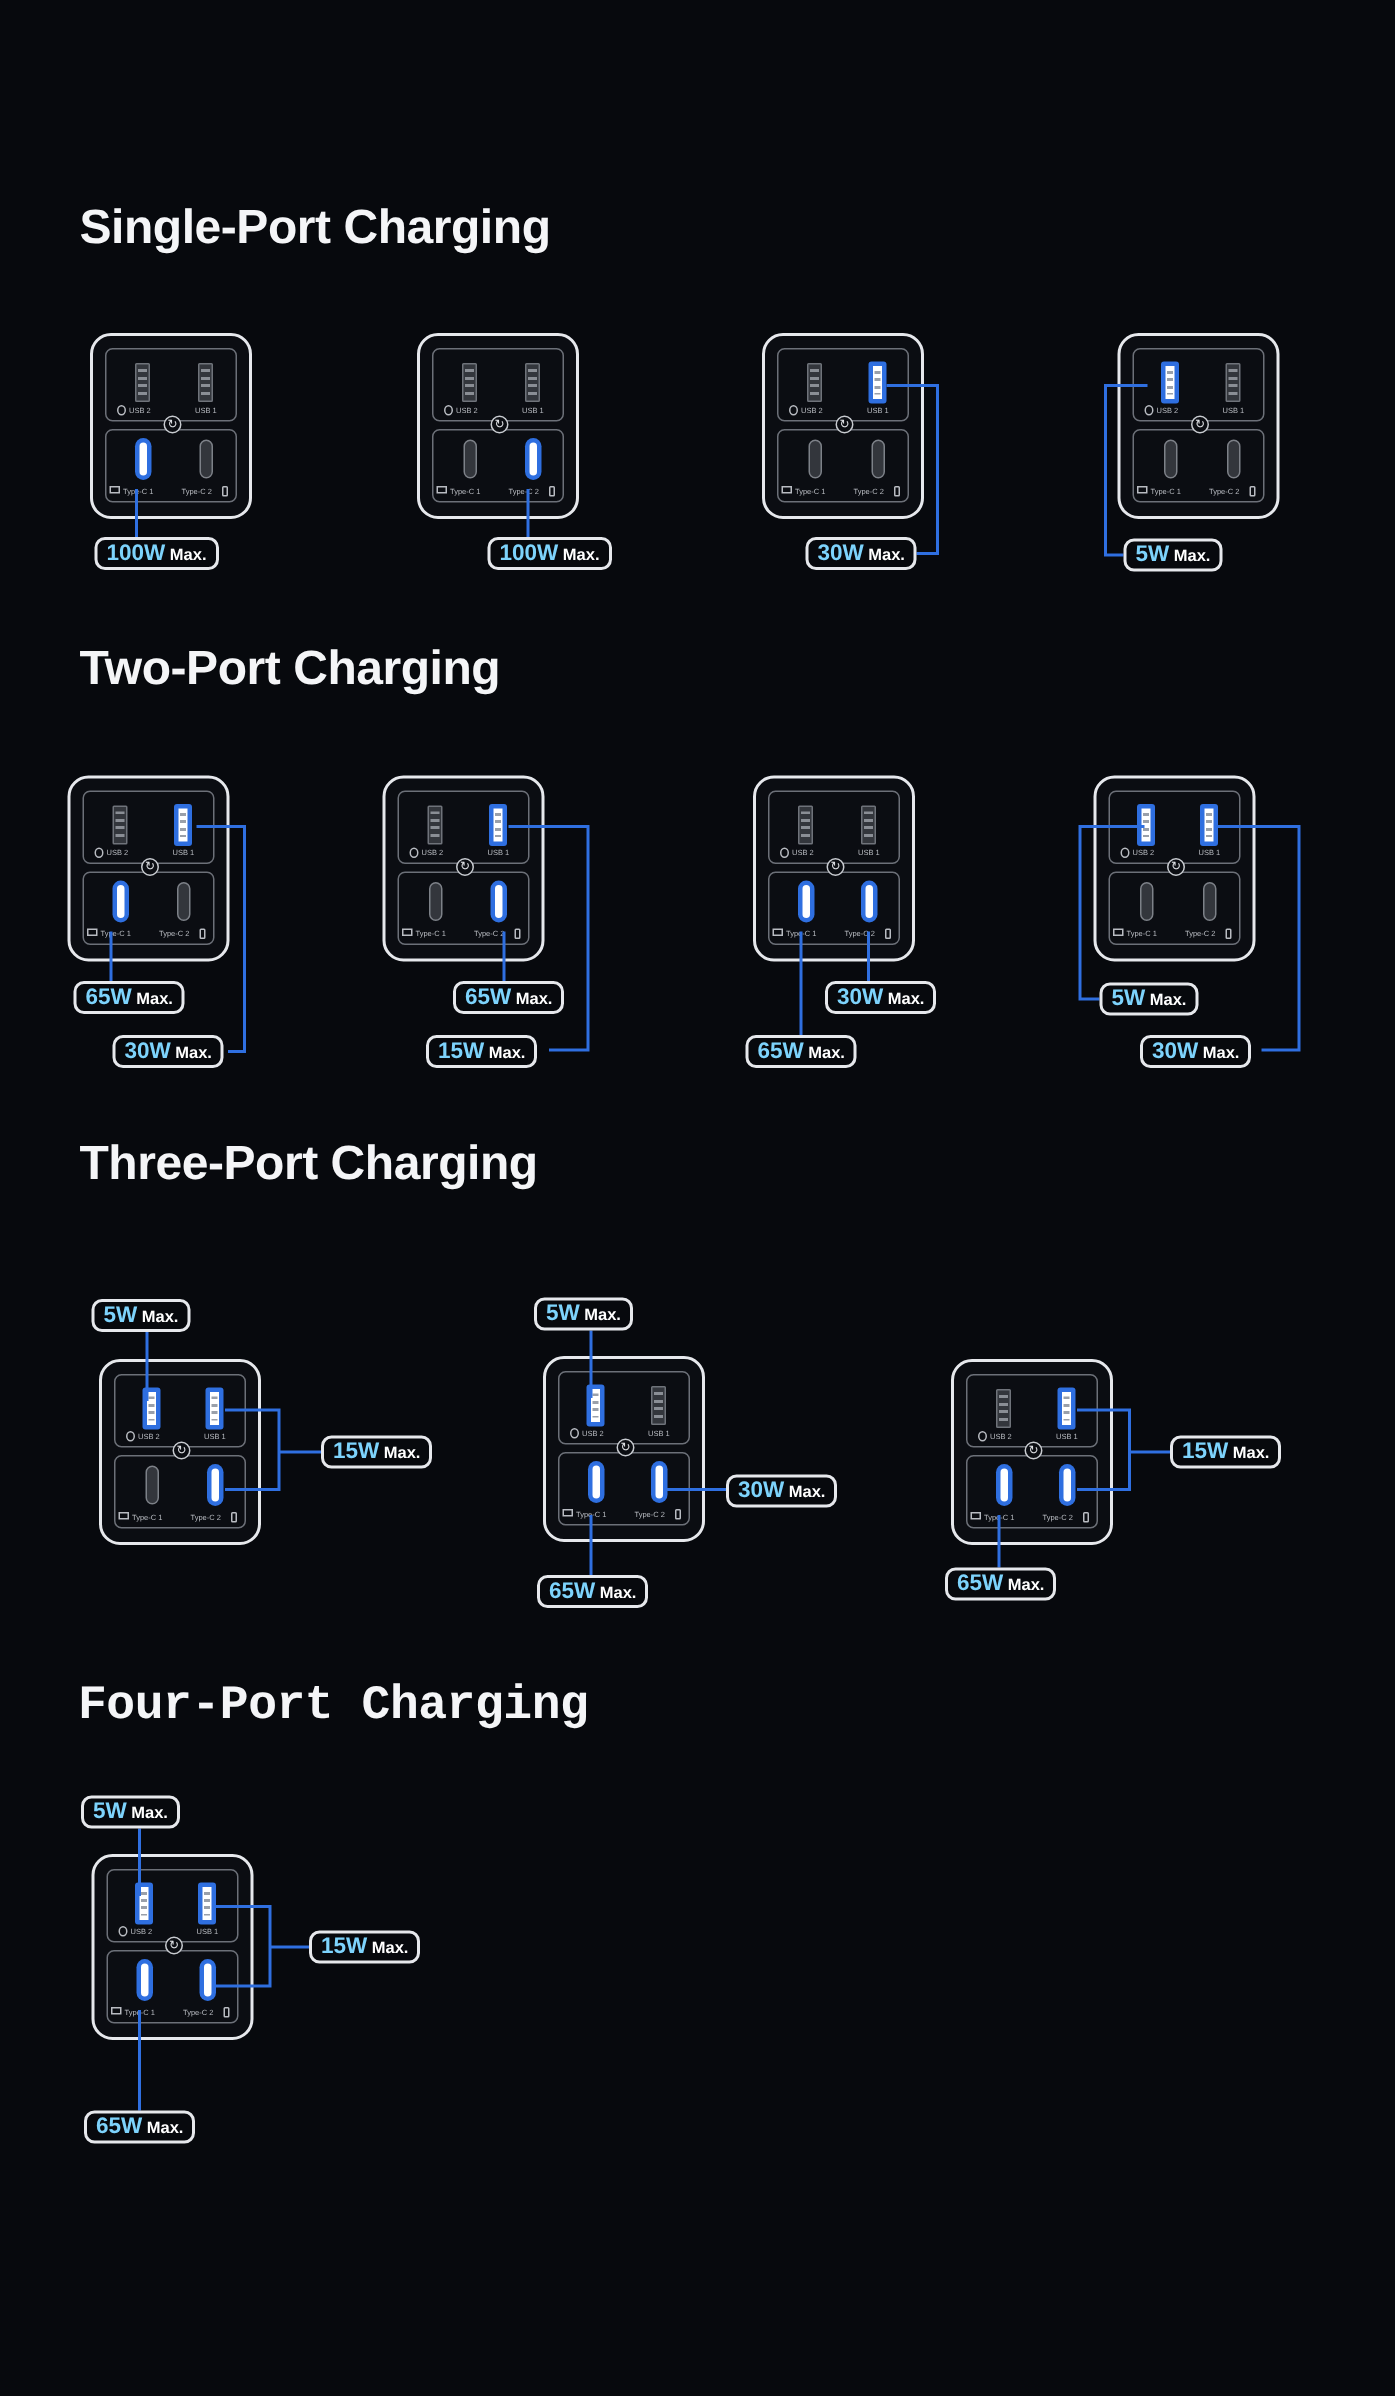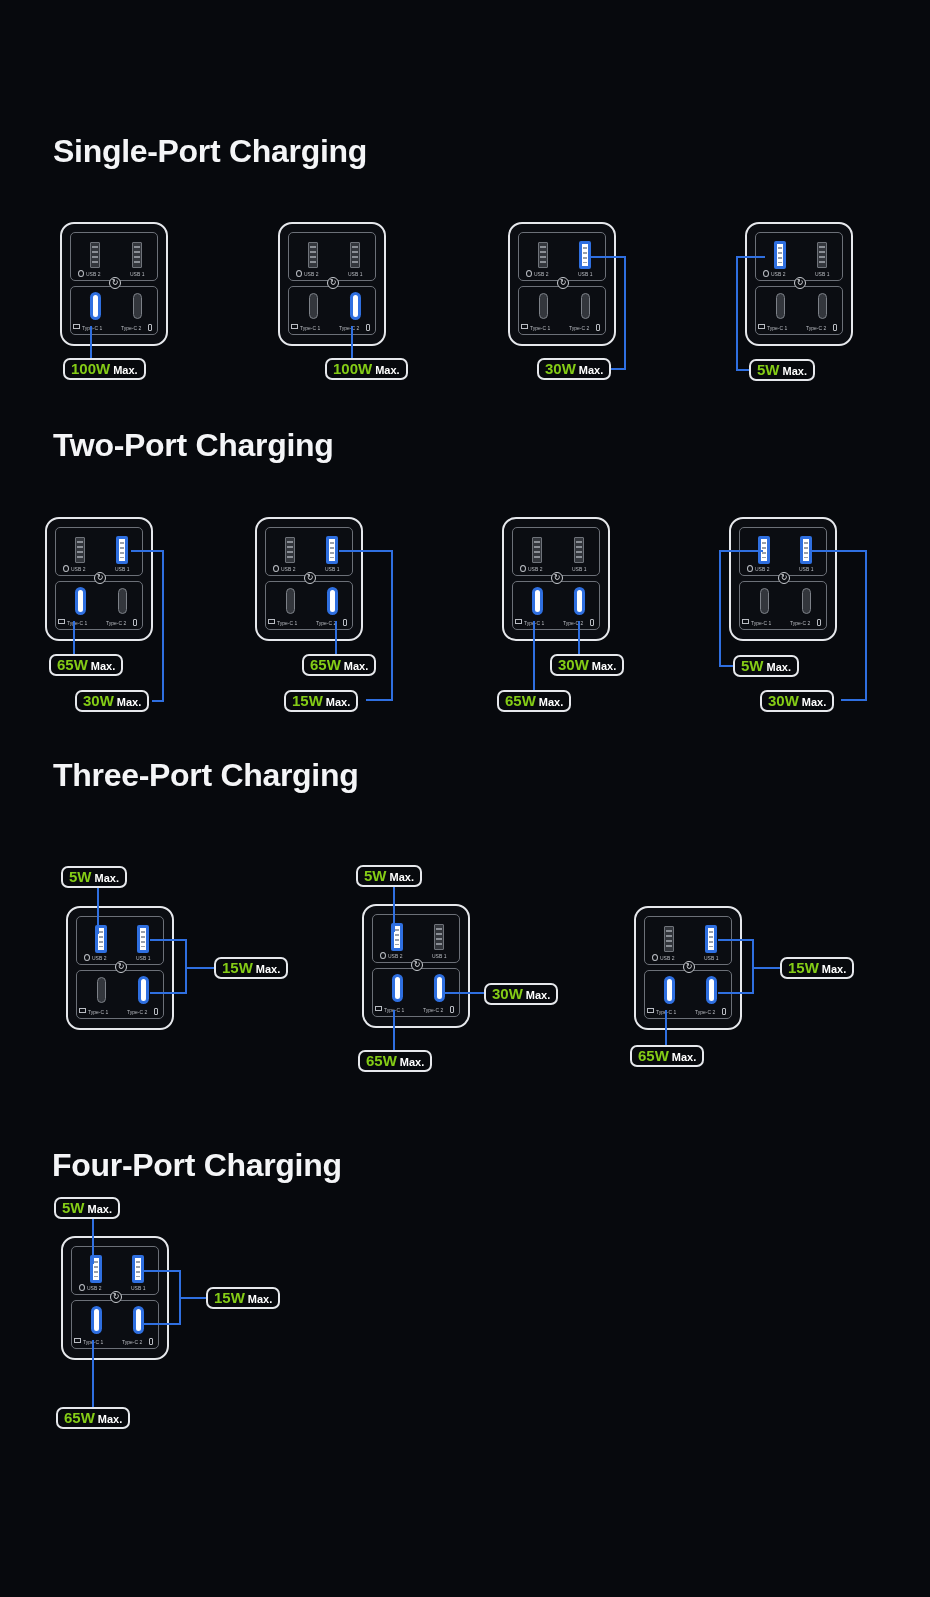--- a/index.html
+++ b/index.html
@@ -50,32 +50,32 @@
   }
   .small-icon {
     position: absolute; box-sizing: border-box; border: 1px solid #b9bcc2;
   }
   .badge {
     position: absolute; height: 22px; box-sizing: border-box; padding: 0 6px;
     border: 2px solid #e6e8ec; border-radius: 7px; background: #07090d;
     display: flex; align-items: baseline; gap: 3px; white-space: nowrap;
     line-height: 18px;
   }
-  .badge .watt { font-weight: 700; font-size: 15px; color: #84cc16; }
+  .badge .watt { font-weight: 700; font-size: 15px; color: #7dd3fc; }
   .badge .max { font-weight: 700; font-size: 11px; color: #ffffff; }
   svg.lines { position: absolute; left: 0; top: 0; pointer-events: none; }
 </style>
 </head>
 <body>
 
 <div id="root">
     <h2 class="heading" style="left: 53px; top: 133px;">Single-Port Charging</h2>
     <h2 class="heading" style="left: 53px; top: 427px;">Two-Port Charging</h2>
     <h2 class="heading" style="left: 53px; top: 757px;">Three-Port Charging</h2>
-    <h2 class="heading" style="left: 52px; top: 1147px;">Four-Port Charging</h2>
+    <h2 class="heading" style="left: 52px; top: 1118px; font-family: Liberation Mono, monospace;">Four-Port Charging</h2>
     <div class="charger" style="left: 60px; top: 222px;">
       <div class="panel top">
         <div class="usb-a" style="left: 19px;">
           <div class="teeth"></div>
         </div>
         <span class="port-label" style="left: 15px; top: 38px;">USB 2</span>
         <span class="small-icon" style="left: 7px; top: 37px; width: 6px; height: 7px; border-radius: 50%;"></span>
         <div class="usb-a" style="left: 61px;">
           <div class="teeth"></div>
         </div>

